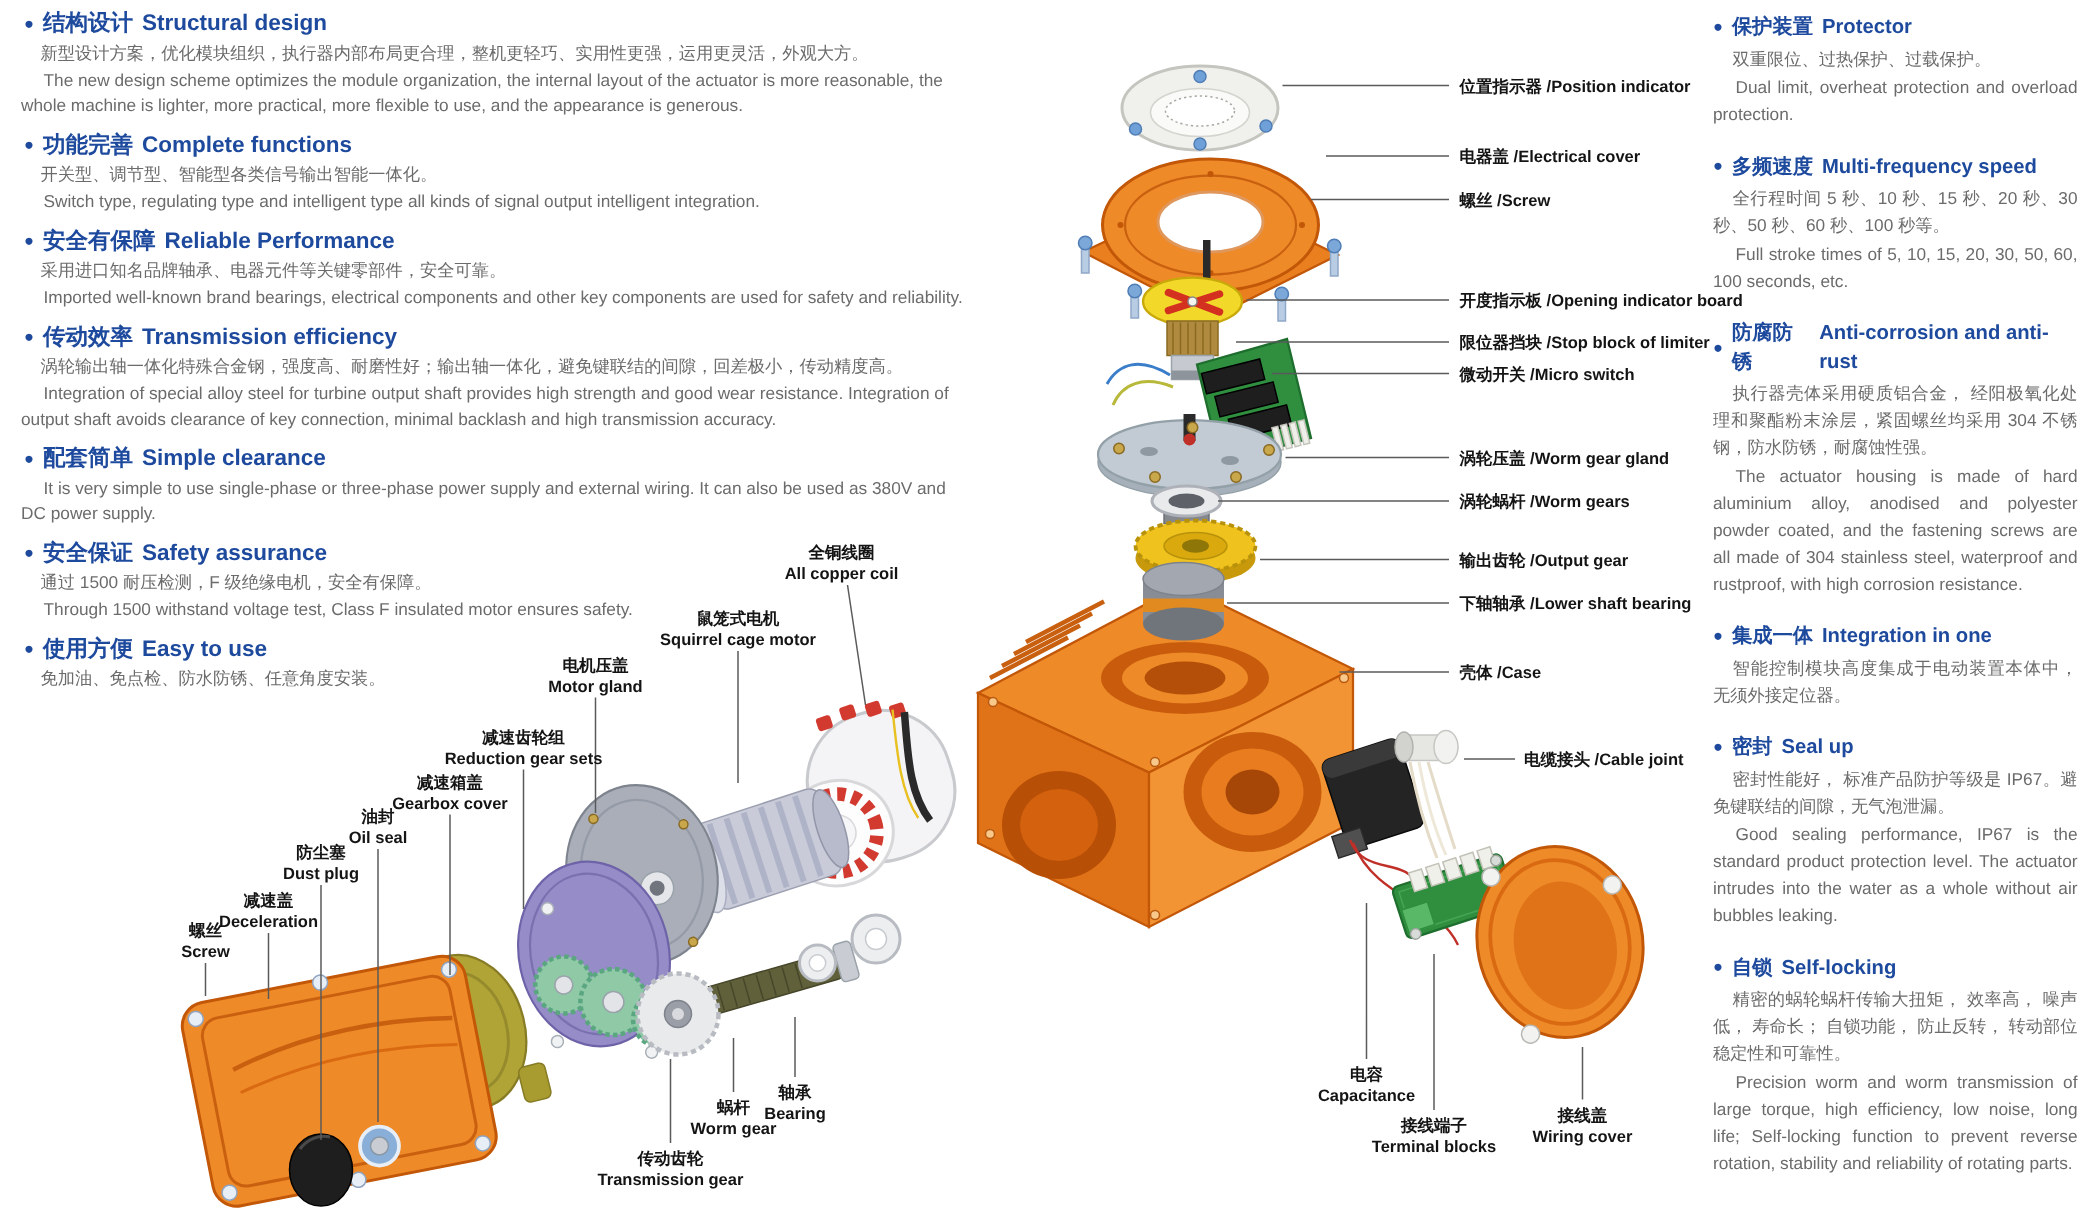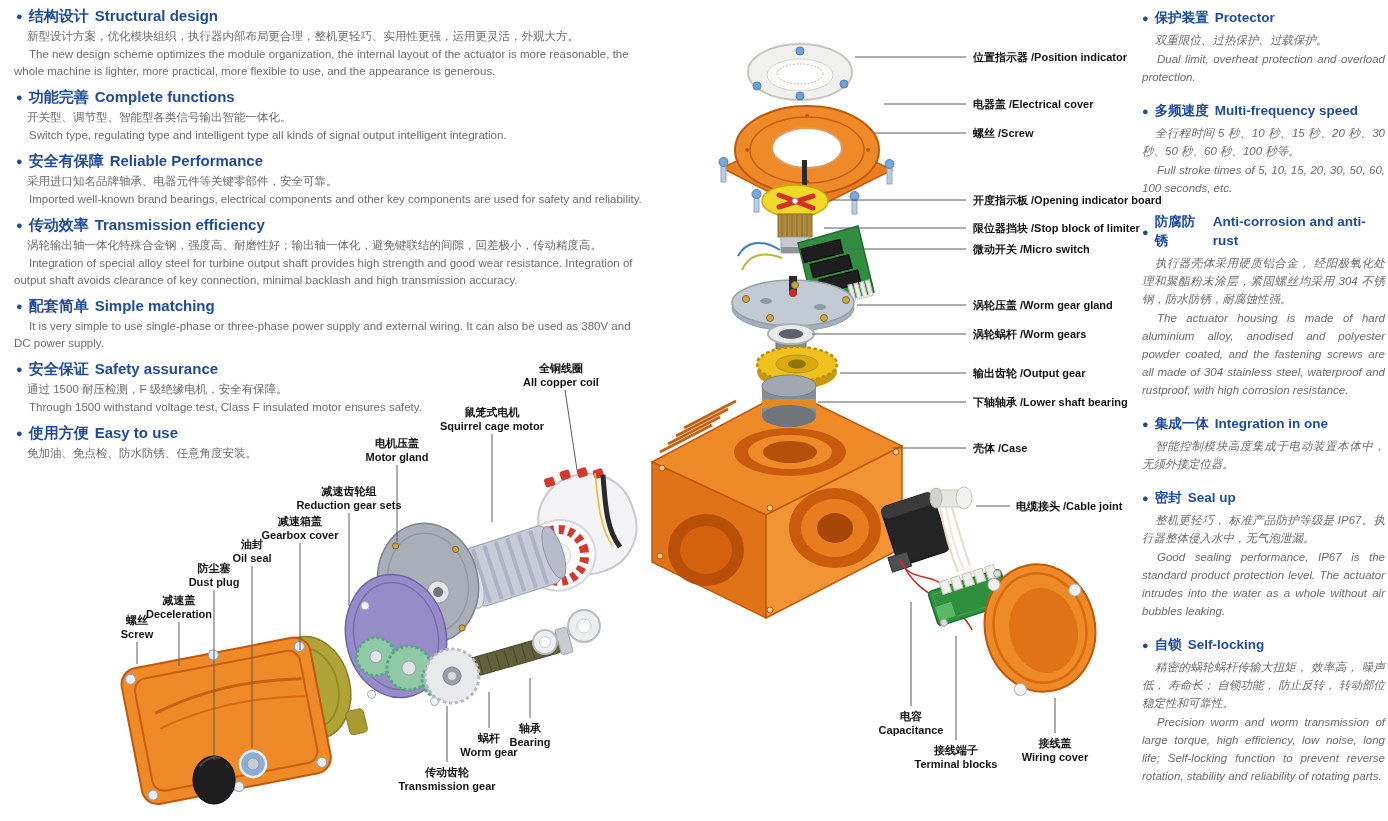--- a/index.html
+++ b/index.html
@@ -14,21 +14,21 @@
     color:#1e4a9e;font-weight:700;font-size:15px;line-height:19px;
     display:flex;align-items:center;gap:6px;margin:7px 0 3px 2px;
   }
   .right-col .sec-title{font-size:13.5px;margin:15px 0 4px 0;}
   .right-col .sec:first-child .sec-title{margin-top:6px;}
   .left-col .sec:first-child .sec-title{margin-top:4px;}
   .bullet{font-size:11px;line-height:1;position:relative;top:1px;}
   p.zh,p.en{color:#6b6b6b;font-size:11.5px;line-height:17px;margin:1px 0;}
   p.zh{text-indent:13px;}
   p.en{text-indent:15px;}
-  .right-col p.zh,.right-col p.en{line-height:18px;text-align:justify;font-style:italic;}
+  .right-col p.zh,.right-col p.en{line-height:18px;text-align:justify;}
   svg text{font-family:"Liberation Sans","DejaVu Sans",sans-serif;font-weight:bold;fill:#141414;}
   svg .callout{font-size:11px;}
   svg .stacked{font-size:11px;text-anchor:middle;}
   #diagram{position:absolute;left:0;top:0;}
 </style>
 </head>
 <body>
 
 <div class="col left-col">
   <div class="sec">
@@ -64,21 +64,21 @@
         <span>传动效率</span>
         <span>Transmission efficiency</span>
       </div>
     <p class="zh">涡轮输出轴一体化特殊合金钢，强度高、耐磨性好；输出轴一体化，避免键联结的间隙，回差极小，传动精度高。</p>
     <p class="en">Integration of special alloy steel for turbine output shaft provides high strength and good wear resistance. Integration of output shaft avoids clearance of key connection, minimal backlash and high transmission accuracy.</p>
   </div>
   <div class="sec">
     <div class="sec-title">
         <span class="bullet">●</span>
         <span>配套简单</span>
-        <span>Simple matching</span>
+        <span>Simple clearance</span>
       </div>
     <p class="en">It is very simple to use single-phase or three-phase power supply and external wiring. It can also be used as 380V and DC power supply.</p>
   </div>
   <div class="sec">
     <div class="sec-title">
         <span class="bullet">●</span>
         <span>安全保证</span>
         <span>Safety assurance</span>
       </div>
     <p class="zh">通过 1500 耐压检测，F 级绝缘电机，安全有保障。</p>
@@ -129,21 +129,21 @@
         <span>Integration in one</span>
       </div>
     <p class="zh">智能控制模块高度集成于电动装置本体中， 无须外接定位器。</p>
   </div>
   <div class="sec">
     <div class="sec-title">
         <span class="bullet">●</span>
         <span>密封</span>
         <span>Seal up</span>
       </div>
-    <p class="zh">整机更轻巧， 标准产品防护等级是 IP67。执行器整体侵入水中，无气泡泄漏。</p>
+    <p class="zh">密封性能好， 标准产品防护等级是 IP67。避免键联结的间隙，无气泡泄漏。</p>
     <p class="en">Good sealing performance, IP67 is the standard product protection level. The actuator intrudes into the water as a whole without air bubbles leaking.</p>
   </div>
   <div class="sec">
     <div class="sec-title">
         <span class="bullet">●</span>
         <span>自锁</span>
         <span>Self-locking</span>
       </div>
     <p class="zh">精密的蜗轮蜗杆传输大扭矩， 效率高， 噪声低， 寿命长； 自锁功能， 防止反转， 转动部位稳定性和可靠性。</p>
     <p class="en">Precision worm and worm transmission of large torque, high efficiency, low noise, long life; Self-locking function to prevent reverse rotation, stability and reliability of rotating parts.</p>

